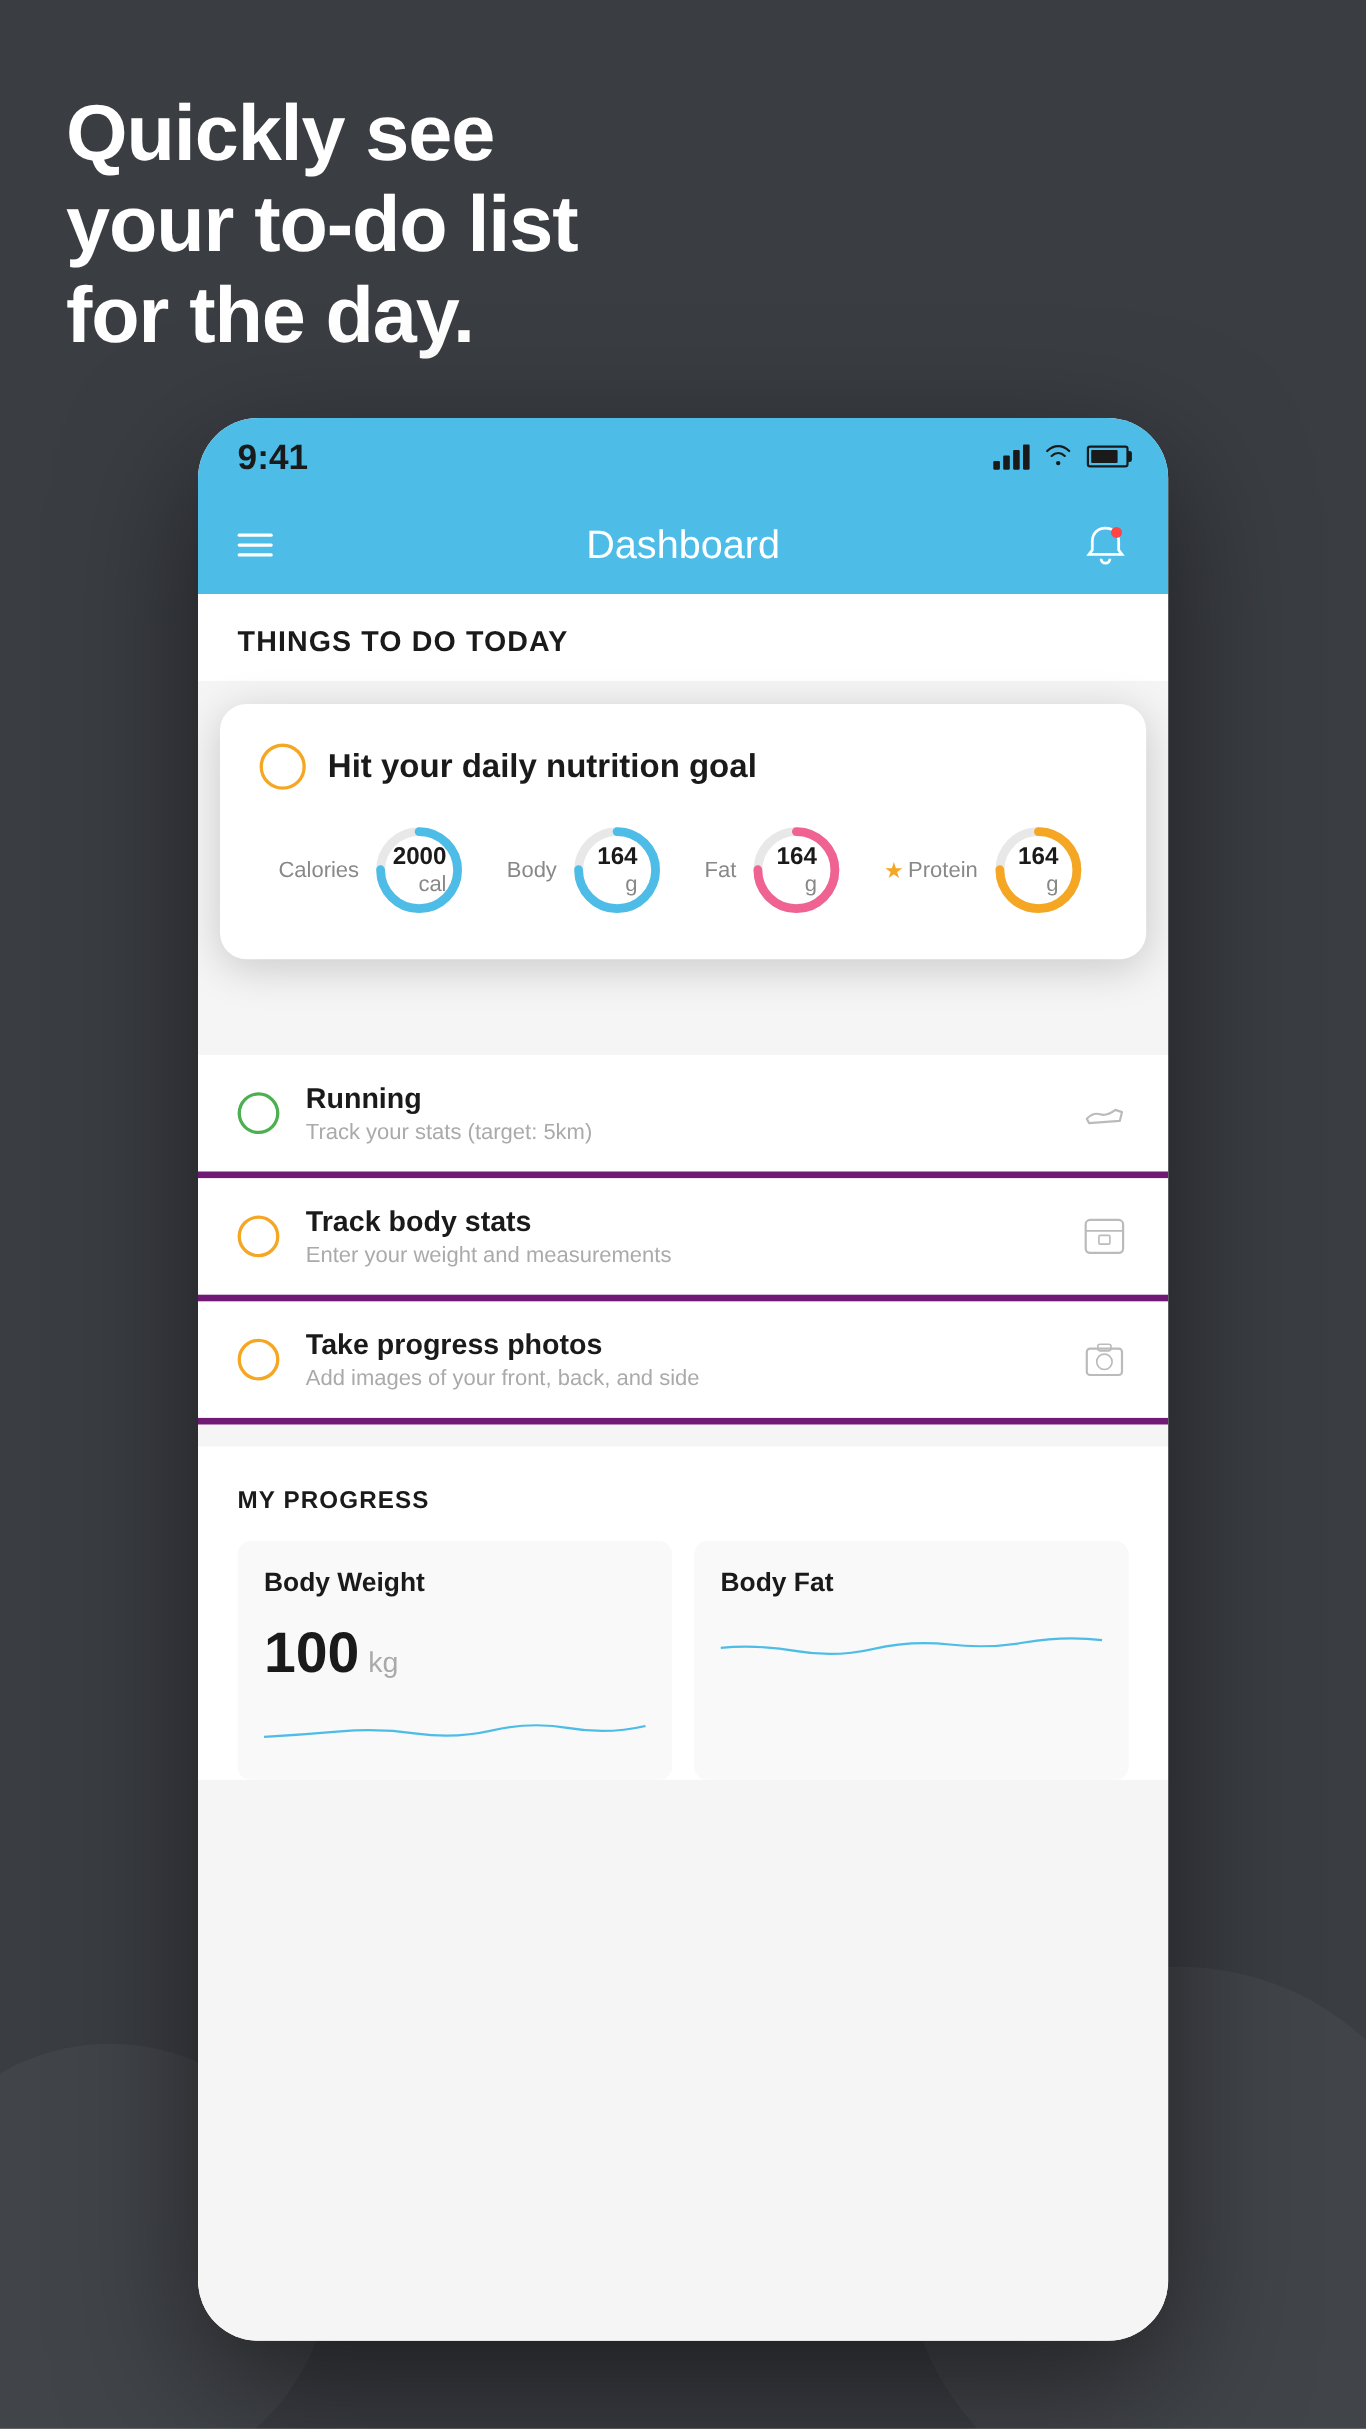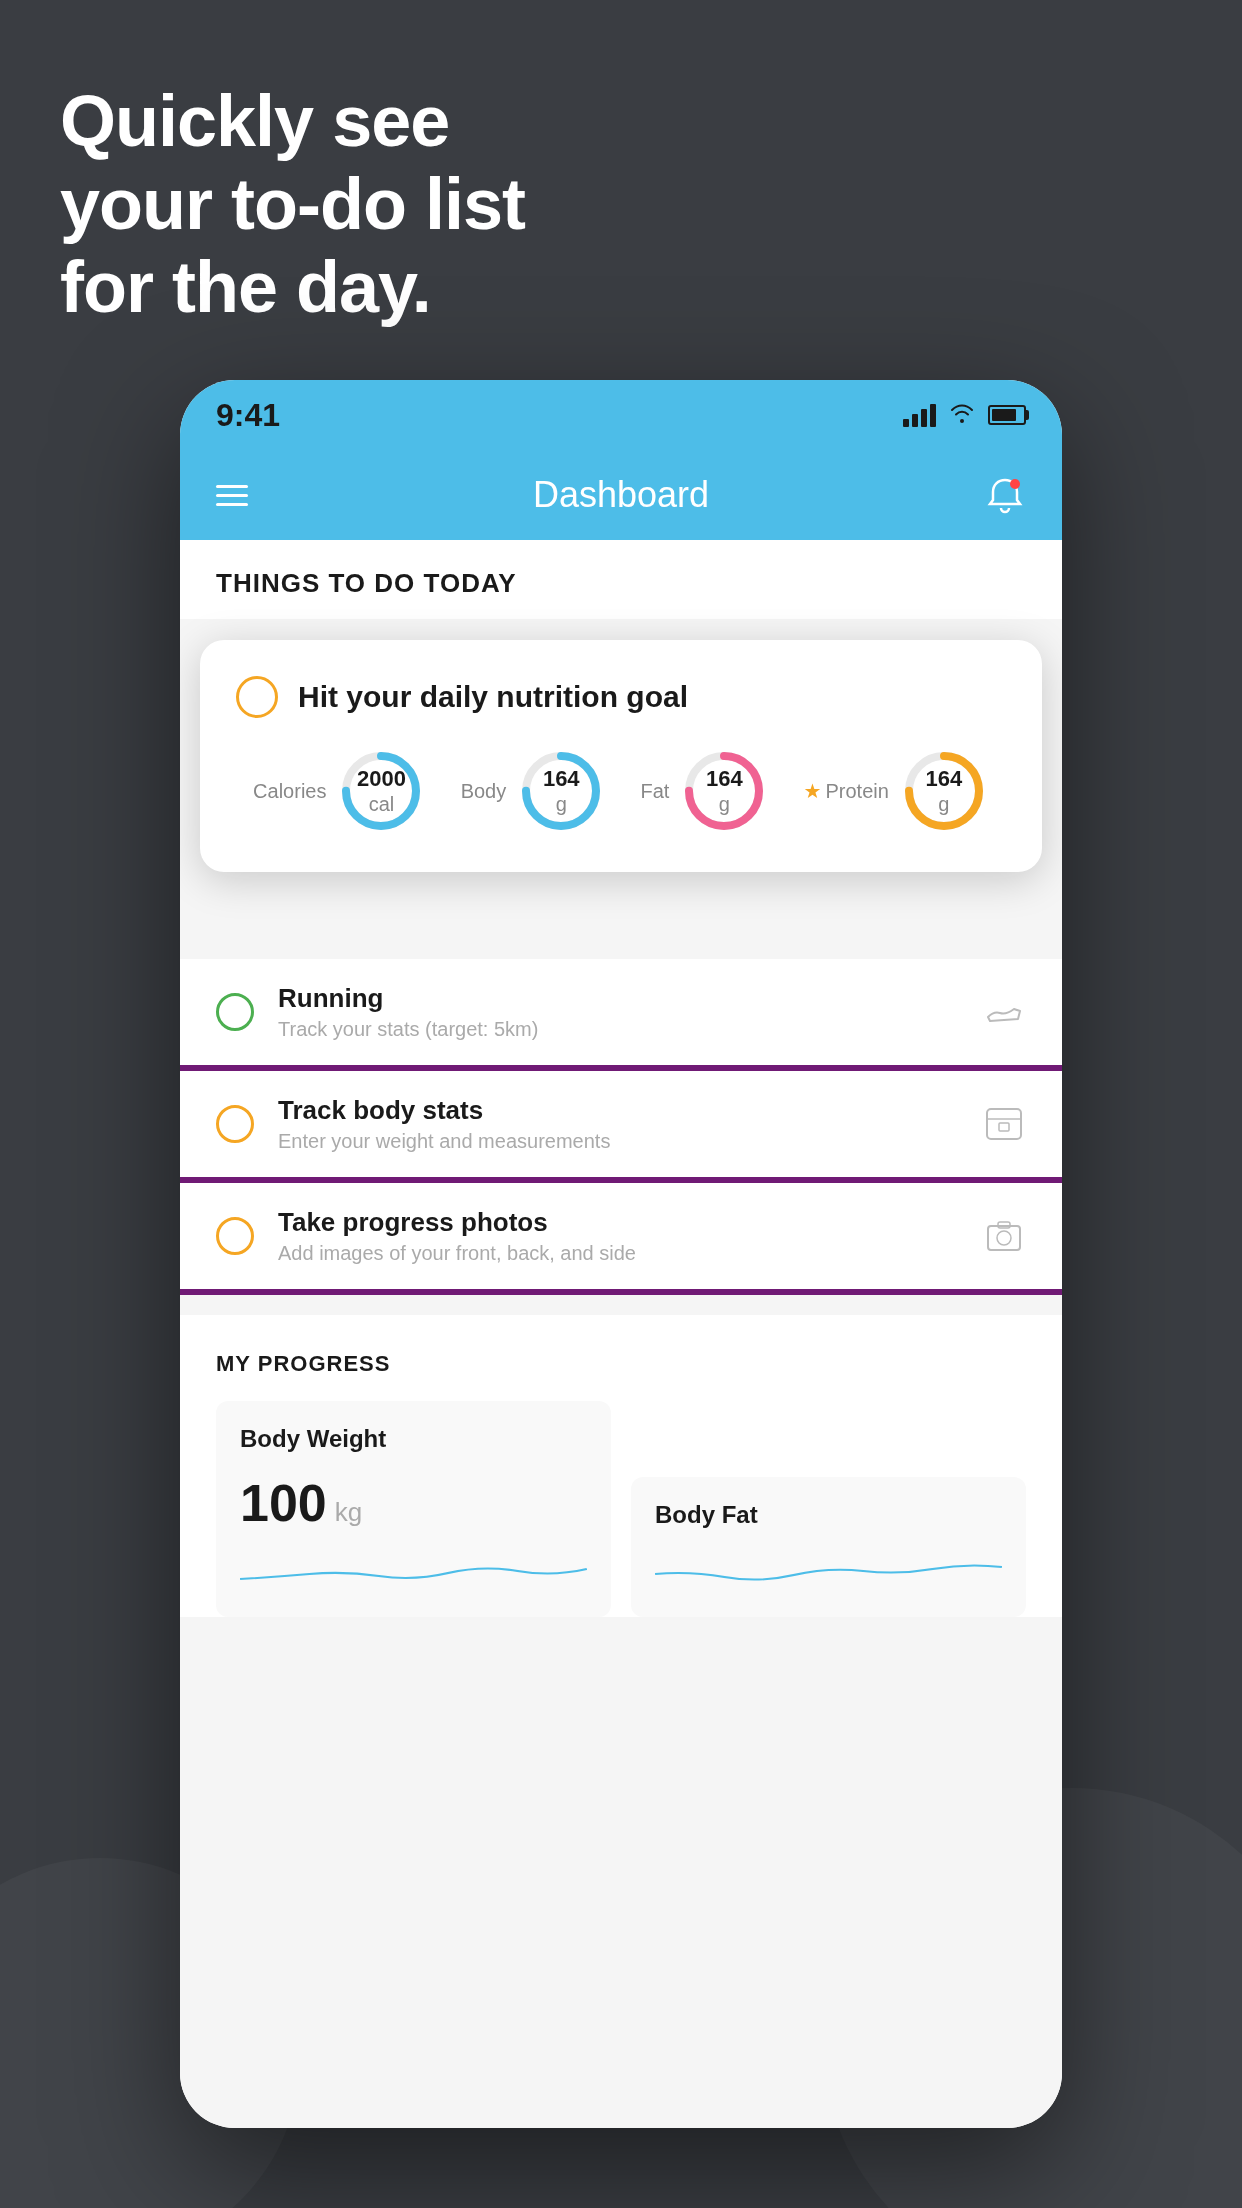--- a/index.html
+++ b/index.html
@@ -266,21 +266,21 @@
       stroke-linecap: round;
       stroke-dasharray: 220;
       stroke-dashoffset: 55;
     }
 
     .ring-center-text {
       position: absolute;
       top: 50%;
       left: 50%;
       transform: translate(-50%, -50%);
-      text-align: center;
+      text-align: right;
       line-height: 1.2;
     }
 
     .ring-value {
       font-size: 22px;
       font-weight: 700;
       color: #1a1a1a;
       display: block;
     }
 
@@ -368,21 +368,20 @@
       font-weight: 800;
       letter-spacing: 1px;
       color: #1a1a1a;
       text-transform: uppercase;
       margin-bottom: 24px;
     }
 
     .progress-cards {
       display: flex;
       gap: 20px;
-      align-items: flex-end;
     }
 
     .progress-card {
       flex: 1;
       background: #f9f9f9;
       border-radius: 12px;
       padding: 24px;
       overflow: hidden;
     }
 

